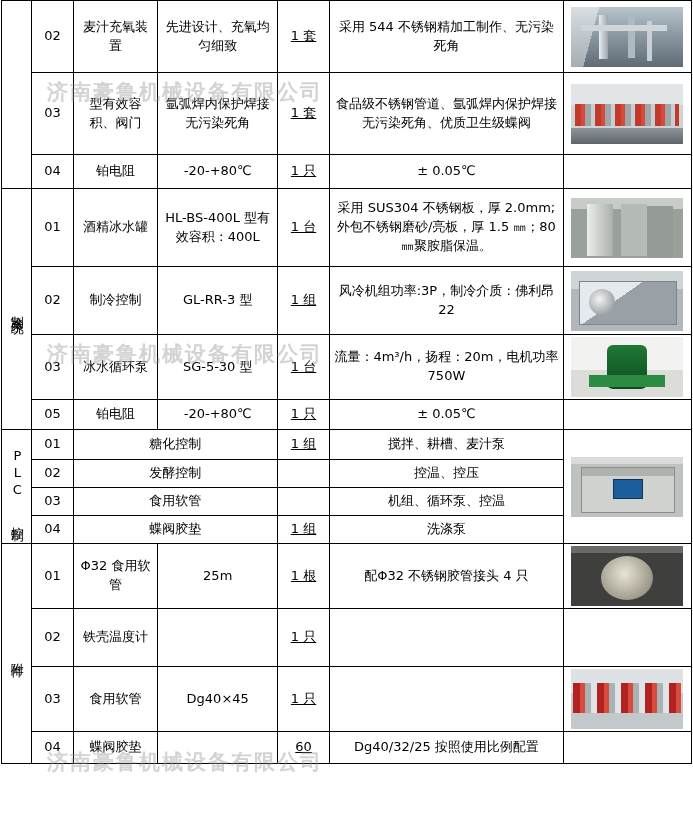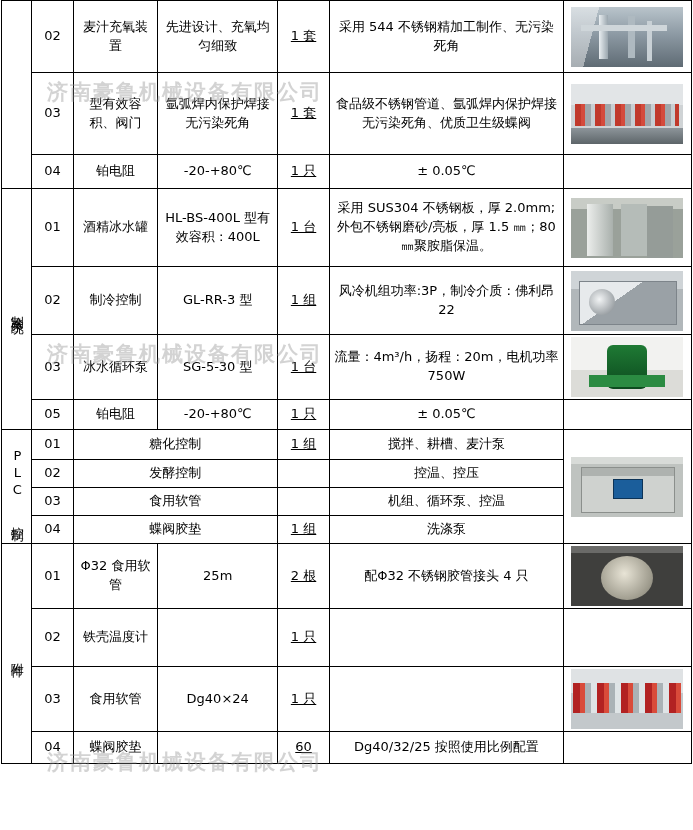--- a/index.html
+++ b/index.html
@@ -365,40 +365,40 @@
         <td class="desc">洗涤泵</td>
       </tr>
 
       <tr style="height:62px">
         <td class="group" rowspan="4">
           <span class="vert">附件</span>
         </td>
         <td class="num">01</td>
         <td class="name">Φ32 食用软管</td>
         <td class="model">25m</td>
-        <td class="qty">2 根</td>
+        <td class="qty">1 根</td>
         <td class="desc">配Φ32 不锈钢胶管接头 4 只</td>
         <td class="pic">
           <span class="photo ph-hose"></span>
         </td>
       </tr>
 
       <tr style="height:58px">
         <td class="num">02</td>
         <td class="name">铁壳温度计</td>
         <td class="model"></td>
         <td class="qty">1 只</td>
         <td class="desc"></td>
         <td class="pic"></td>
       </tr>
 
       <tr style="height:62px">
         <td class="num">03</td>
         <td class="name">食用软管</td>
-        <td class="model">Dg40×24</td>
+        <td class="model">Dg40×45</td>
         <td class="qty">1 只</td>
         <td class="desc"></td>
         <td class="pic">
           <span class="photo ph-fittings"></span>
         </td>
       </tr>
 
       <tr style="height:32px">
         <td class="num">04</td>
         <td class="name">蝶阀胶垫</td>

